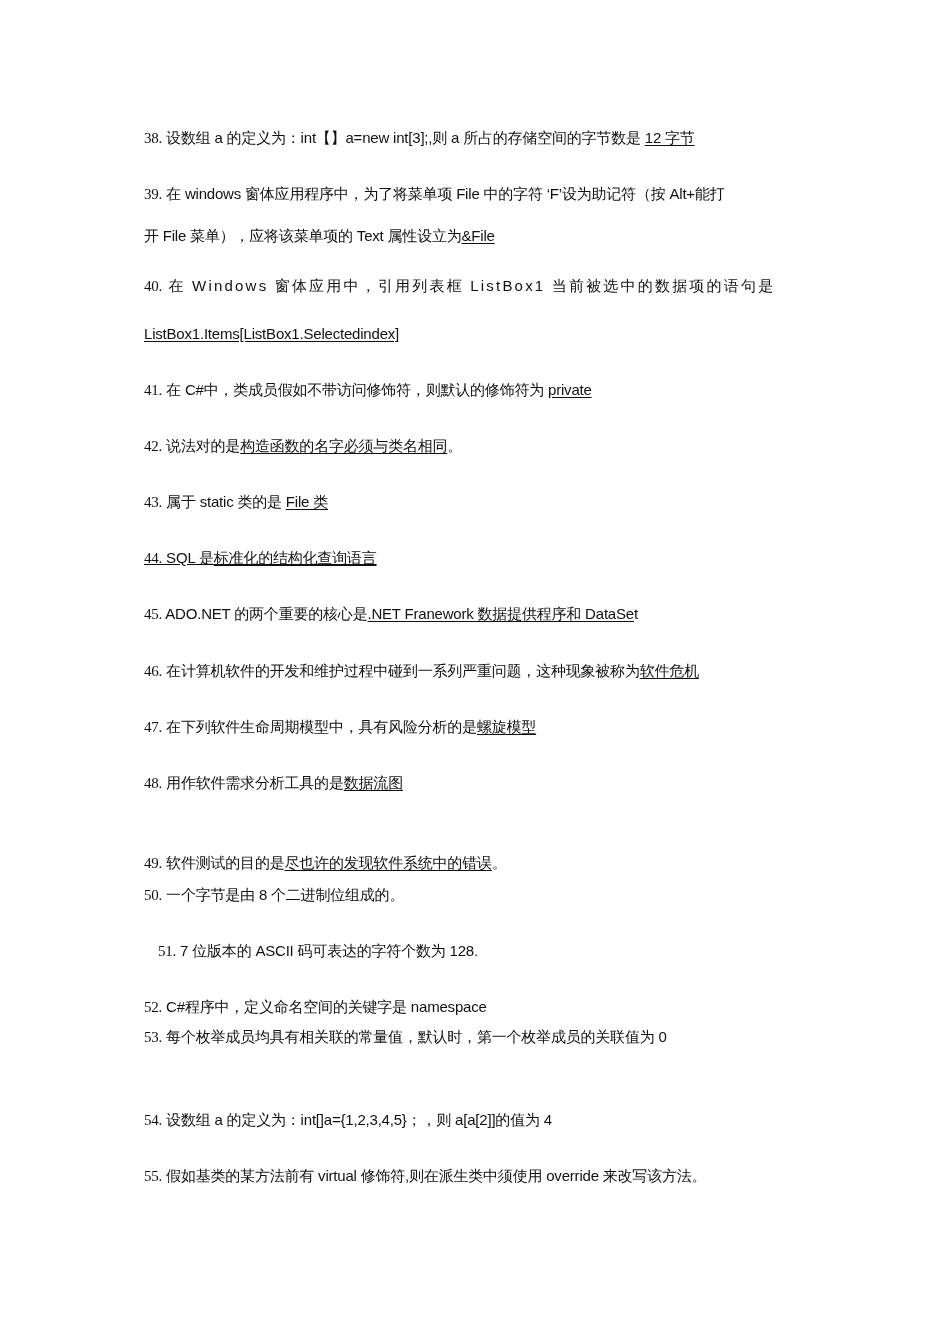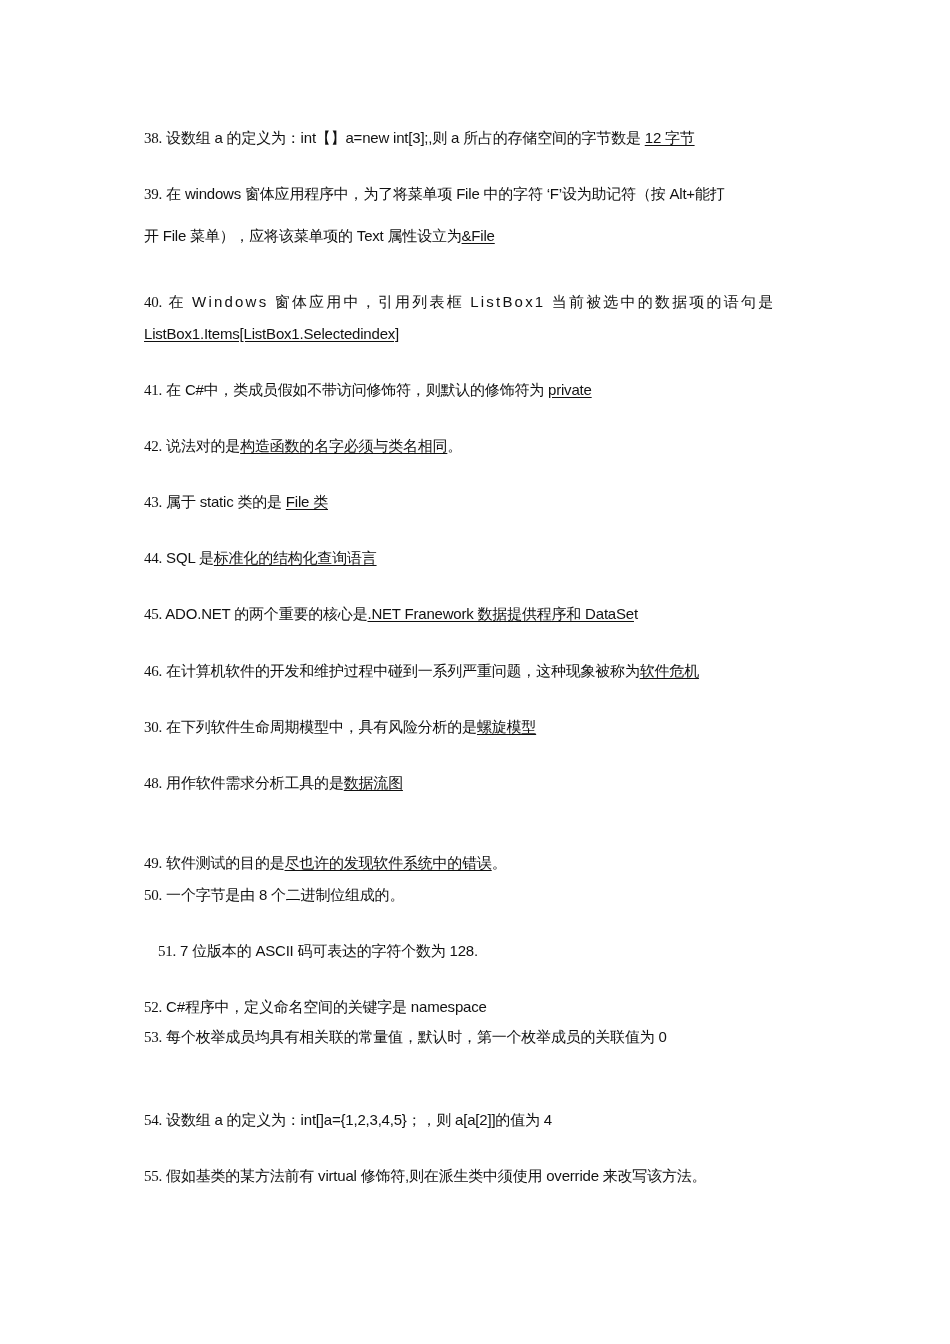--- a/index.html
+++ b/index.html
@@ -53,53 +53,53 @@
     <span class="num">38.</span><span> 设数组 a 的定义为：int【】a=new int[3];,则 a 所占的存储空间的字节数是 </span><span class="ans">12 字节</span>
   </div>
 
   <div class="line" style="top:184px;">
     <span class="num">39.</span><span> 在 windows 窗体应用程序中，为了将菜单项 File 中的字符 ‘F’设为助记符（按 Alt+能打</span>
   </div>
   <div class="line" style="top:226px;">
     <span>开 File 菜单），应将该菜单项的 Text 属性设立为</span><span class="ans">&amp;File</span>
   </div>
 
-  <div class="line" style="top:292px;">
+  <div class="line" style="top:276px;">
     <span class="num">40.</span><span class="spaced"> 在 Windows 窗体应用中，引用列表框 ListBox1 当前被选中的数据项的语句是</span>
   </div>
   <div class="line" style="top:324px;">
     <span class="ans">ListBox1.Items[ListBox1.Selectedindex]</span>
   </div>
 
   <div class="line" style="top:380px;">
     <span class="num">41.</span><span> 在 C#中，类成员假如不带访问修饰符，则默认的修饰符为 </span><span class="ans">private</span>
   </div>
 
   <div class="line" style="top:436px;">
     <span class="num">42.</span><span> 说法对的是</span><span class="ans">构造函数的名字必须与类名相同</span><span>。</span>
   </div>
 
   <div class="line" style="top:492px;">
     <span class="num">43.</span><span> 属于 static 类的是 </span><span class="ans">File 类</span>
   </div>
 
-  <div class="line" style="top:548px;">
+  <div class="line" style="top:548px;text-decoration:underline;">
     <span class="num">44.</span><span> SQL 是</span><span class="ans">标准化的结构化查询语言</span>
   </div>
 
   <div class="line" style="top:604px;">
     <span class="num">45.</span><span> ADO.NET 的两个重要的核心是</span><span class="ans">.NET Franework 数据提供程序和 DataSe</span><span>t</span>
   </div>
 
   <div class="line" style="top:661px;">
     <span class="num">46.</span><span> 在计算机软件的开发和维护过程中碰到一系列严重问题，这种现象被称为</span><span class="ans">软件危机</span>
   </div>
 
   <div class="line" style="top:717px;">
-    <span class="num">30.</span><span> 在下列软件生命周期模型中，具有风险分析的是</span><span class="ans">螺旋模型</span>
+    <span class="num">47.</span><span> 在下列软件生命周期模型中，具有风险分析的是</span><span class="ans">螺旋模型</span>
   </div>
 
   <div class="line" style="top:773px;">
     <span class="num">48.</span><span> 用作软件需求分析工具的是</span><span class="ans">数据流图</span>
   </div>
 
   <div class="line" style="top:829px;margin-top:24px;">
     <span class="num">49.</span><span> 软件测试的目的是</span><span class="ans">尽也许的发现软件系统中的错误</span><span>。</span>
   </div>
 

